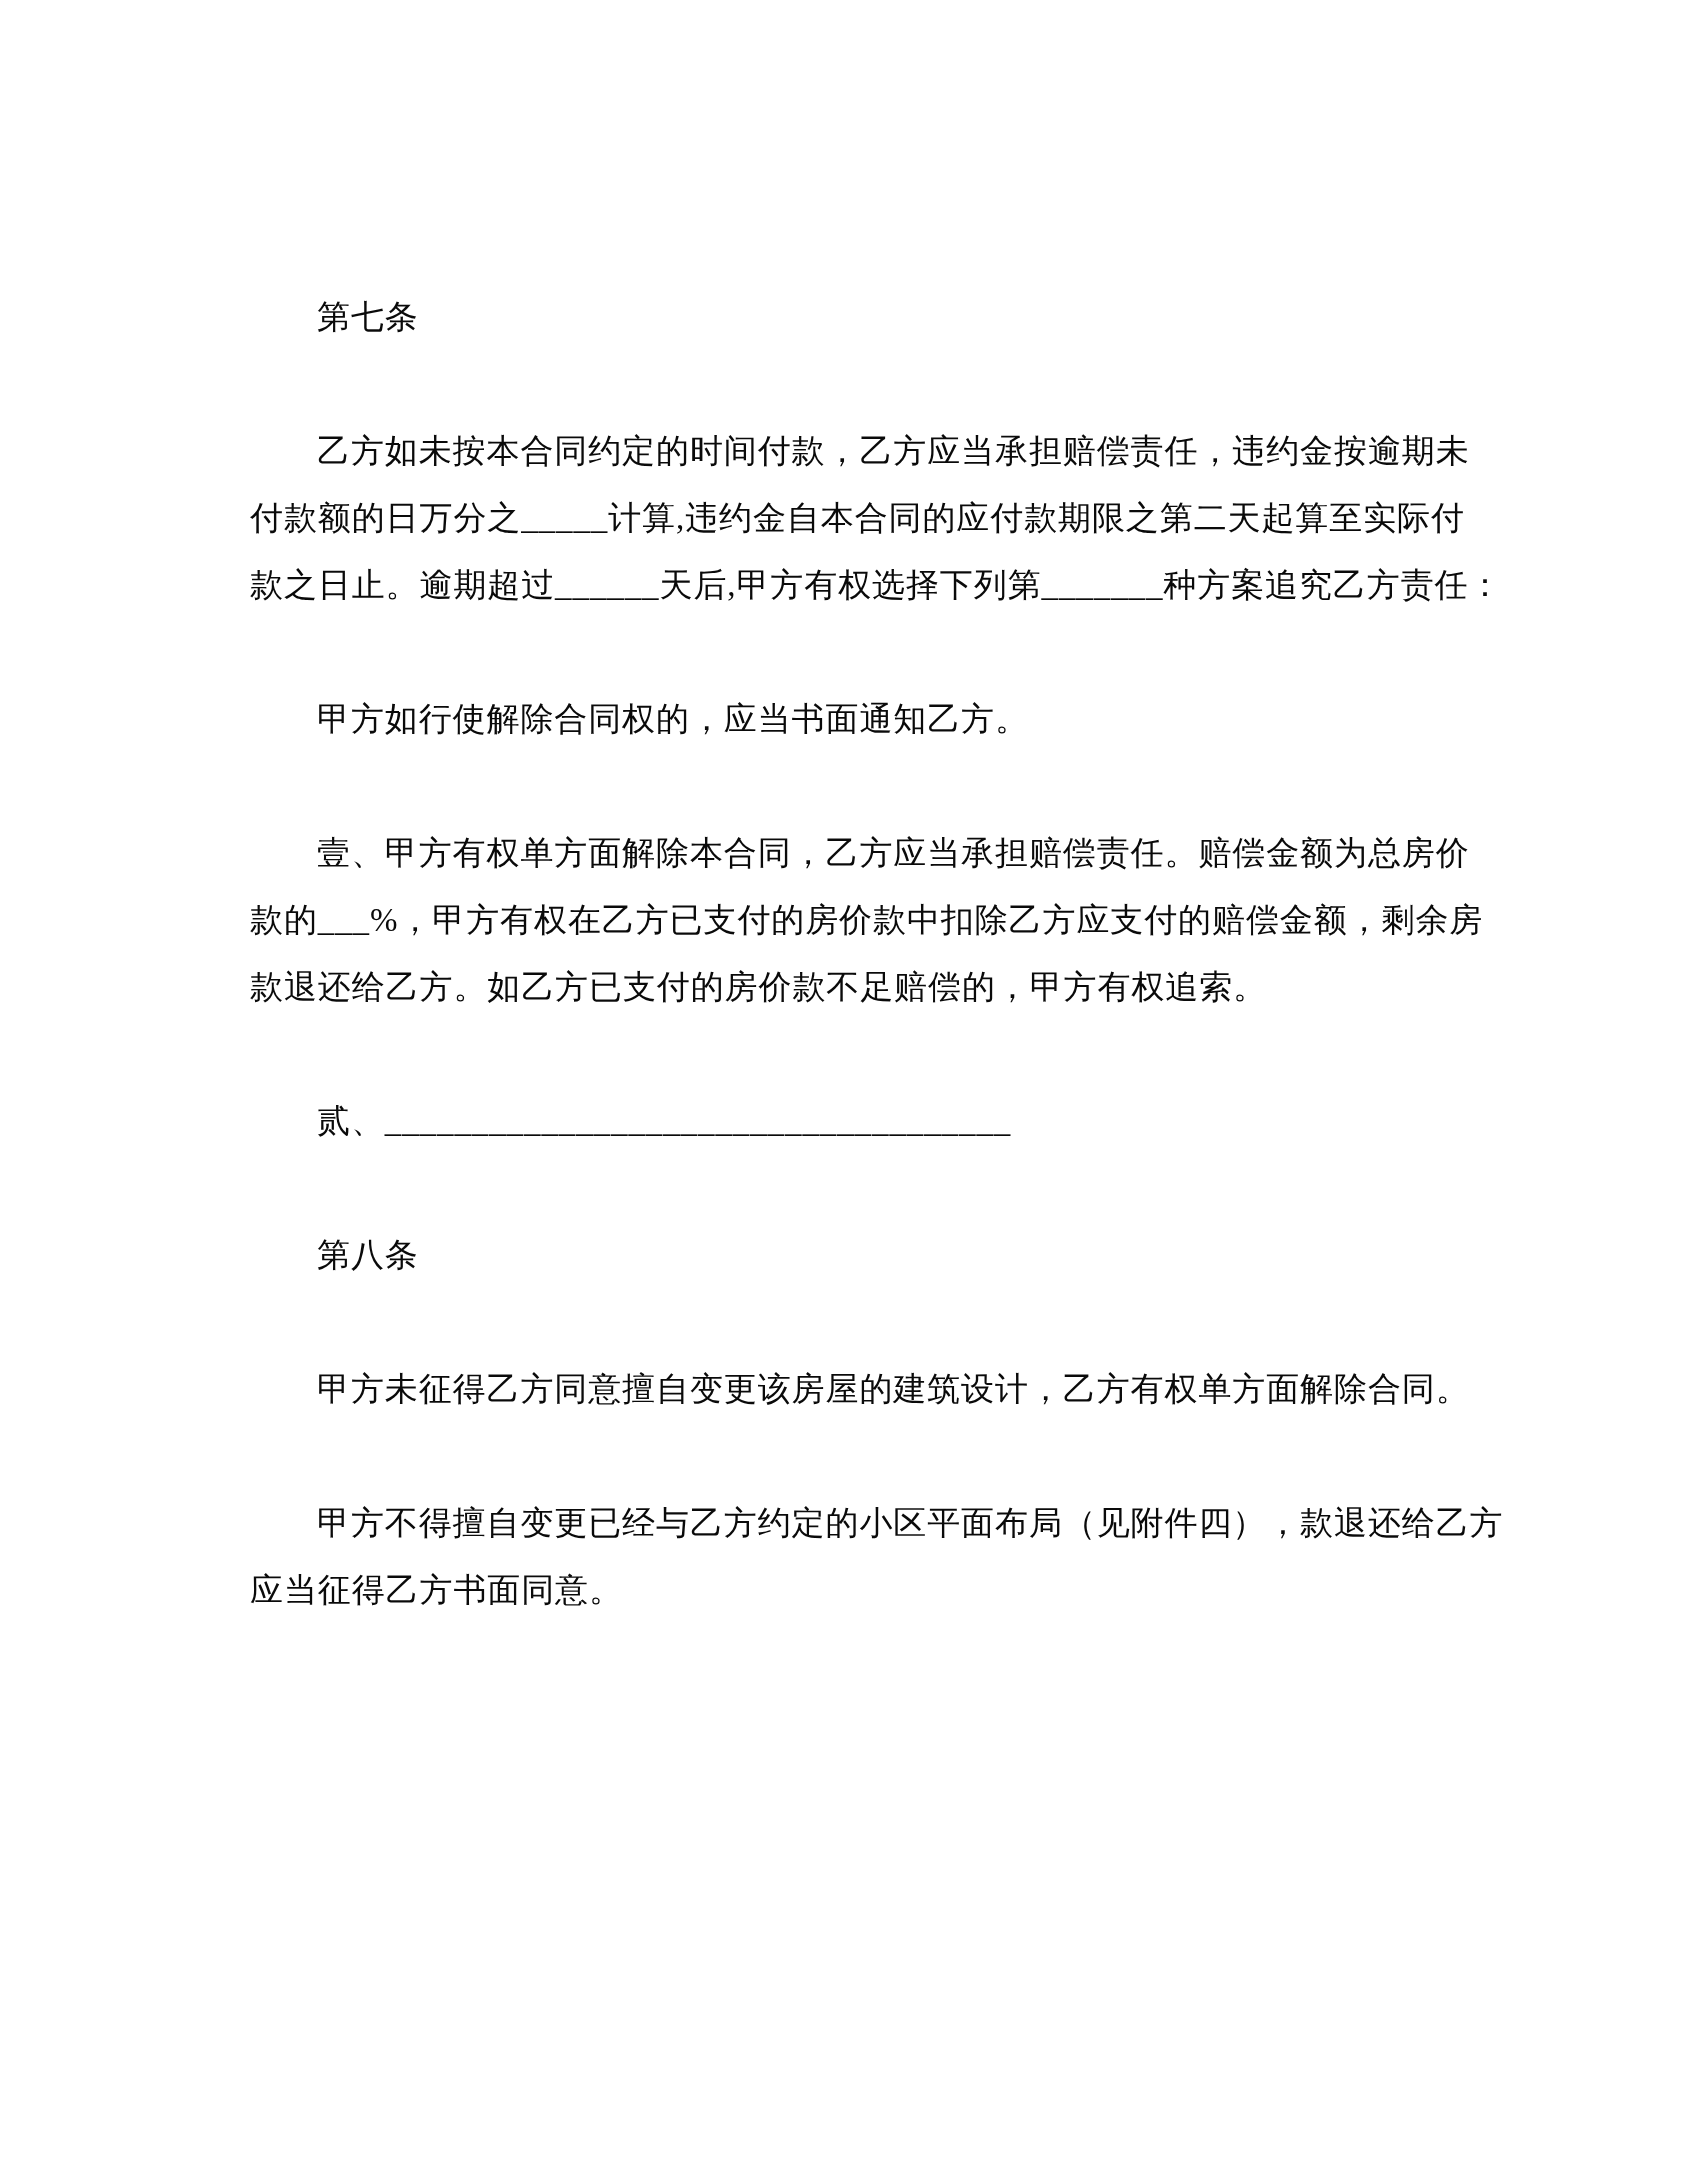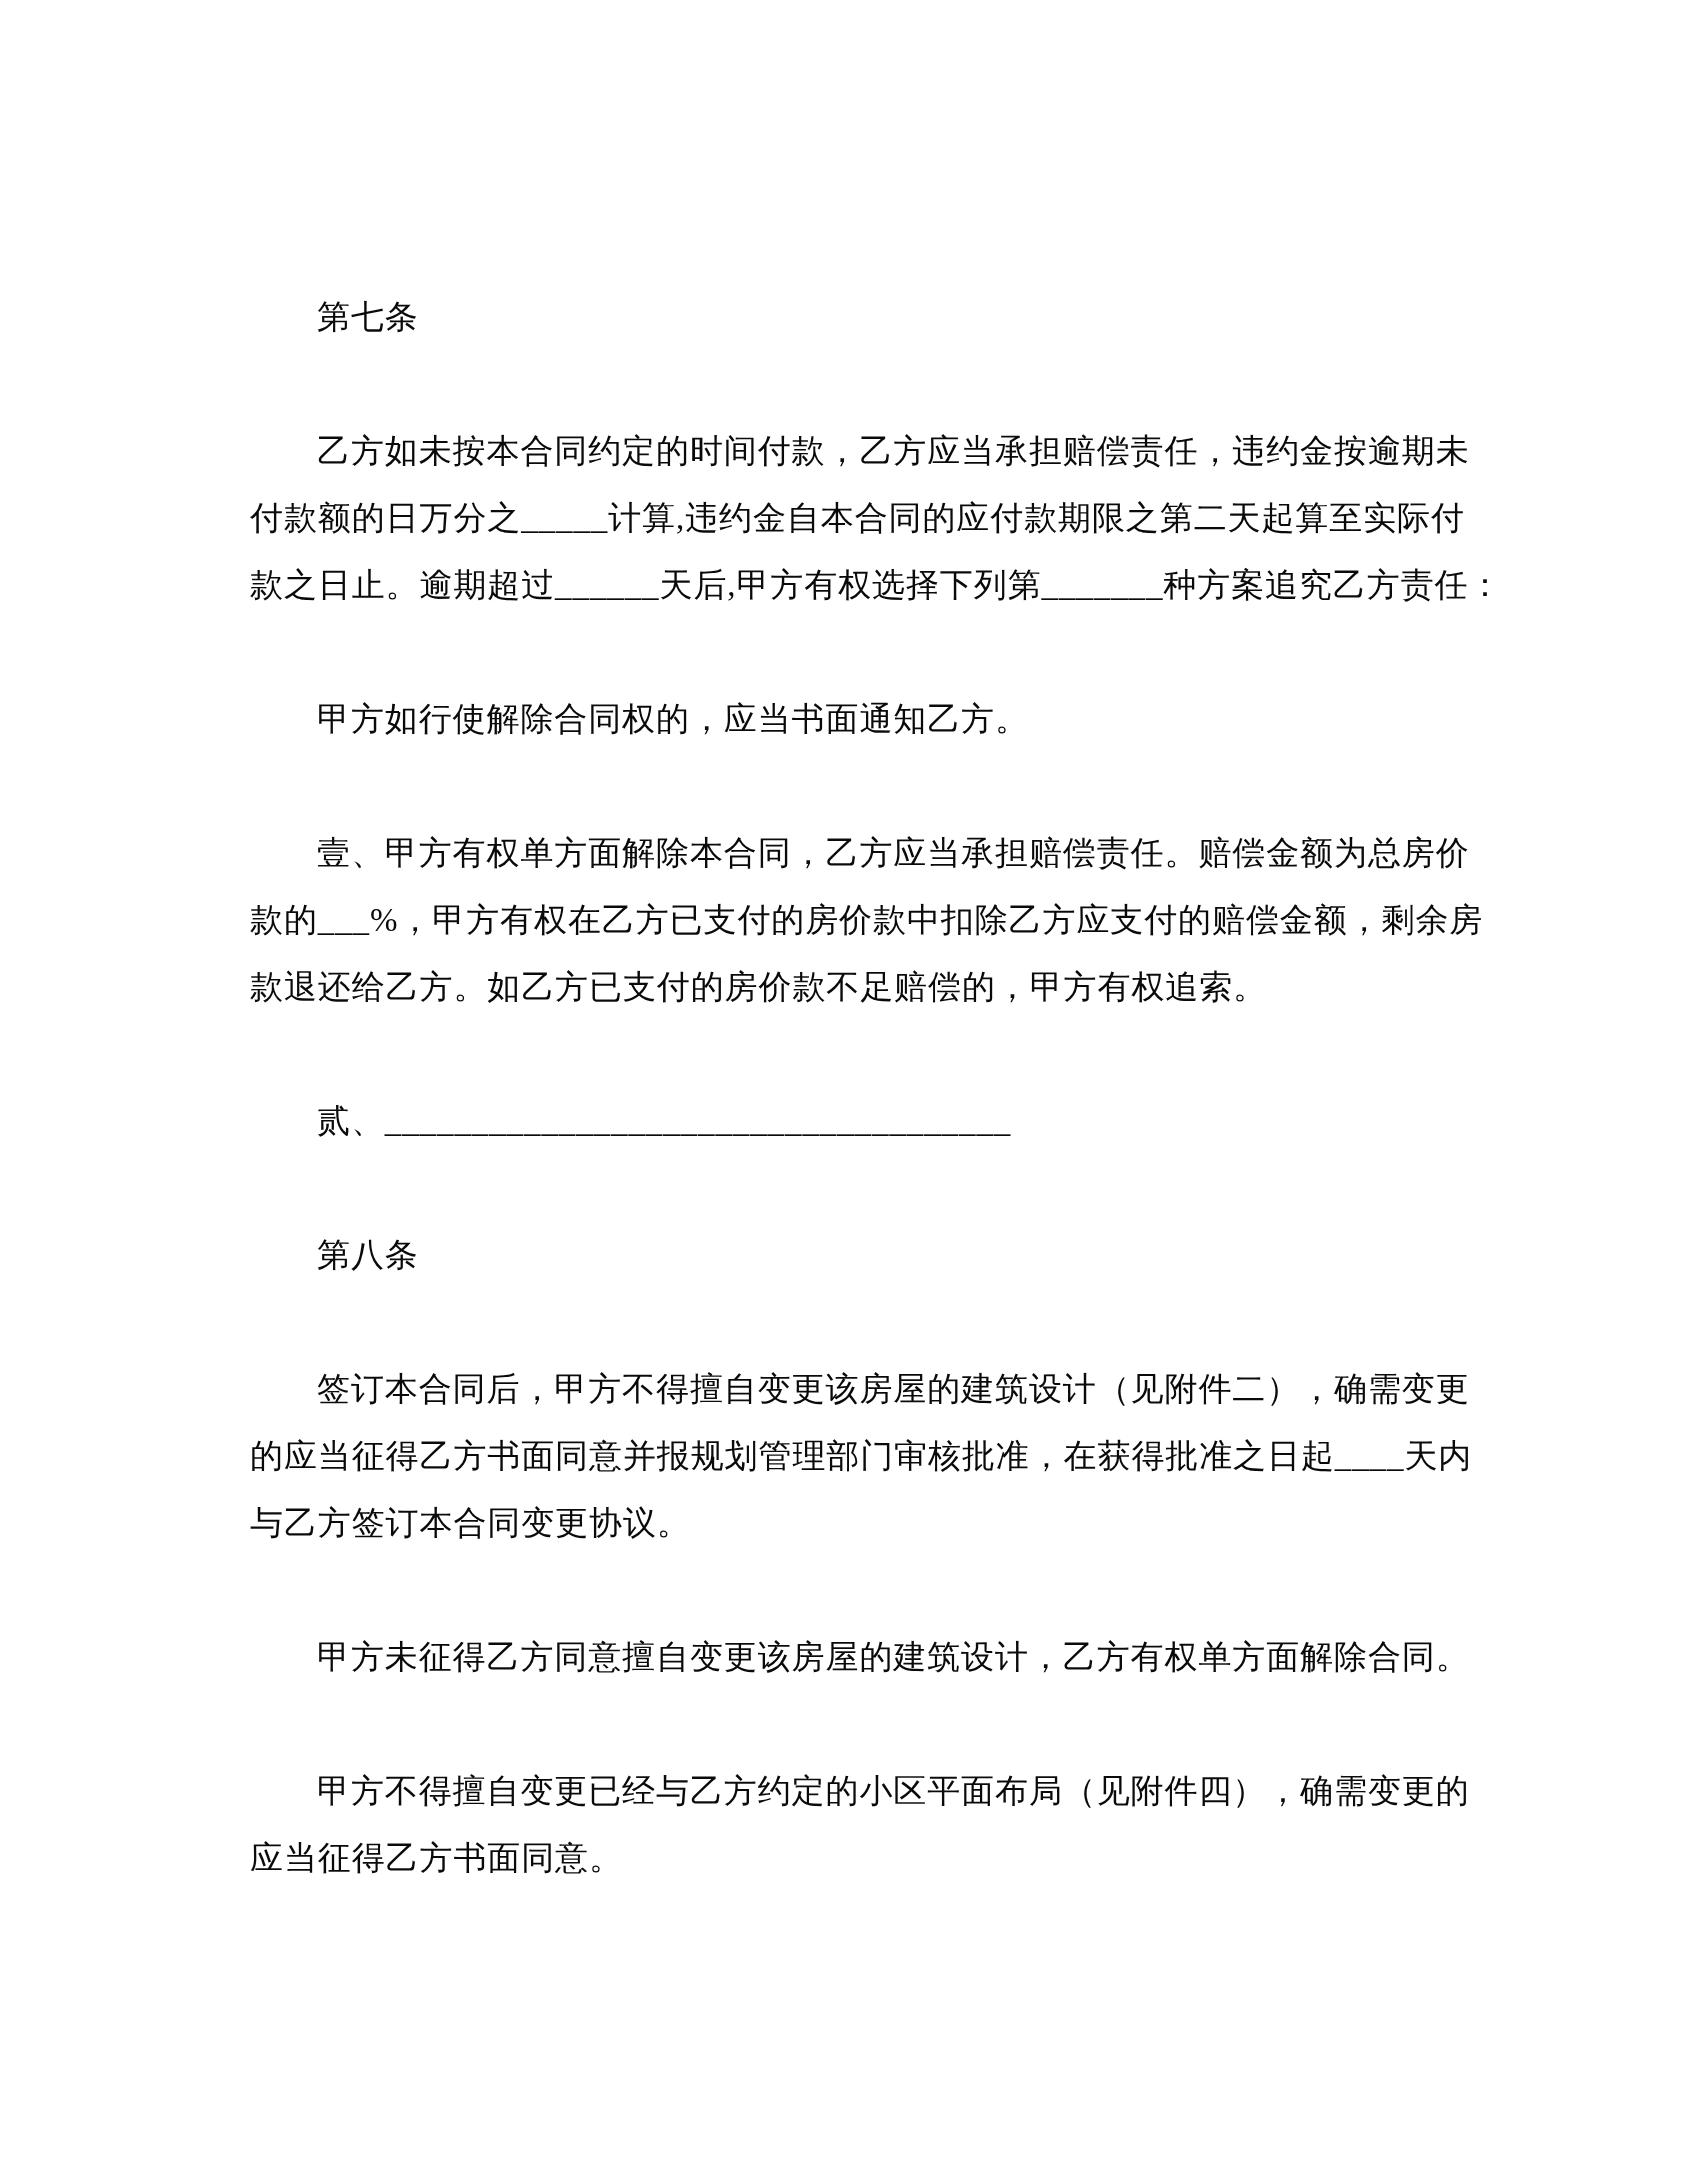--- a/index.html
+++ b/index.html
@@ -63,30 +63,25 @@
   </div>
 
   <div class="block">
     <div class="line indent">贰、____________________________________</div>
   </div>
 
   <div class="block heading">
     <div class="line indent">第八条</div>
   </div>
 
-  <div class="block">
-    <div class="line indent">签订本合同后，甲方不得擅自变更该房屋的建筑设计（见附件二），确需变更</div>
-    <div class="line">的应当征得乙方书面同意并报规划管理部门审核批准，在获得批准之日起____天内</div>
-    <div class="line">与乙方签订本合同变更协议。</div>
-  </div>
 
   <div class="block">
     <div class="line indent">甲方未征得乙方同意擅自变更该房屋的建筑设计，乙方有权单方面解除合同。</div>
   </div>
 
 
   <div class="block">
-    <div class="line indent">甲方不得擅自变更已经与乙方约定的小区平面布局（见附件四），确需变更的</div>
+    <div class="line indent">甲方不得擅自变更已经与乙方约定的小区平面布局（见附件四），款退还给乙方</div>
     <div class="line">应当征得乙方书面同意。</div>
   </div>
 
 </div>
 
 
 </body></html>

